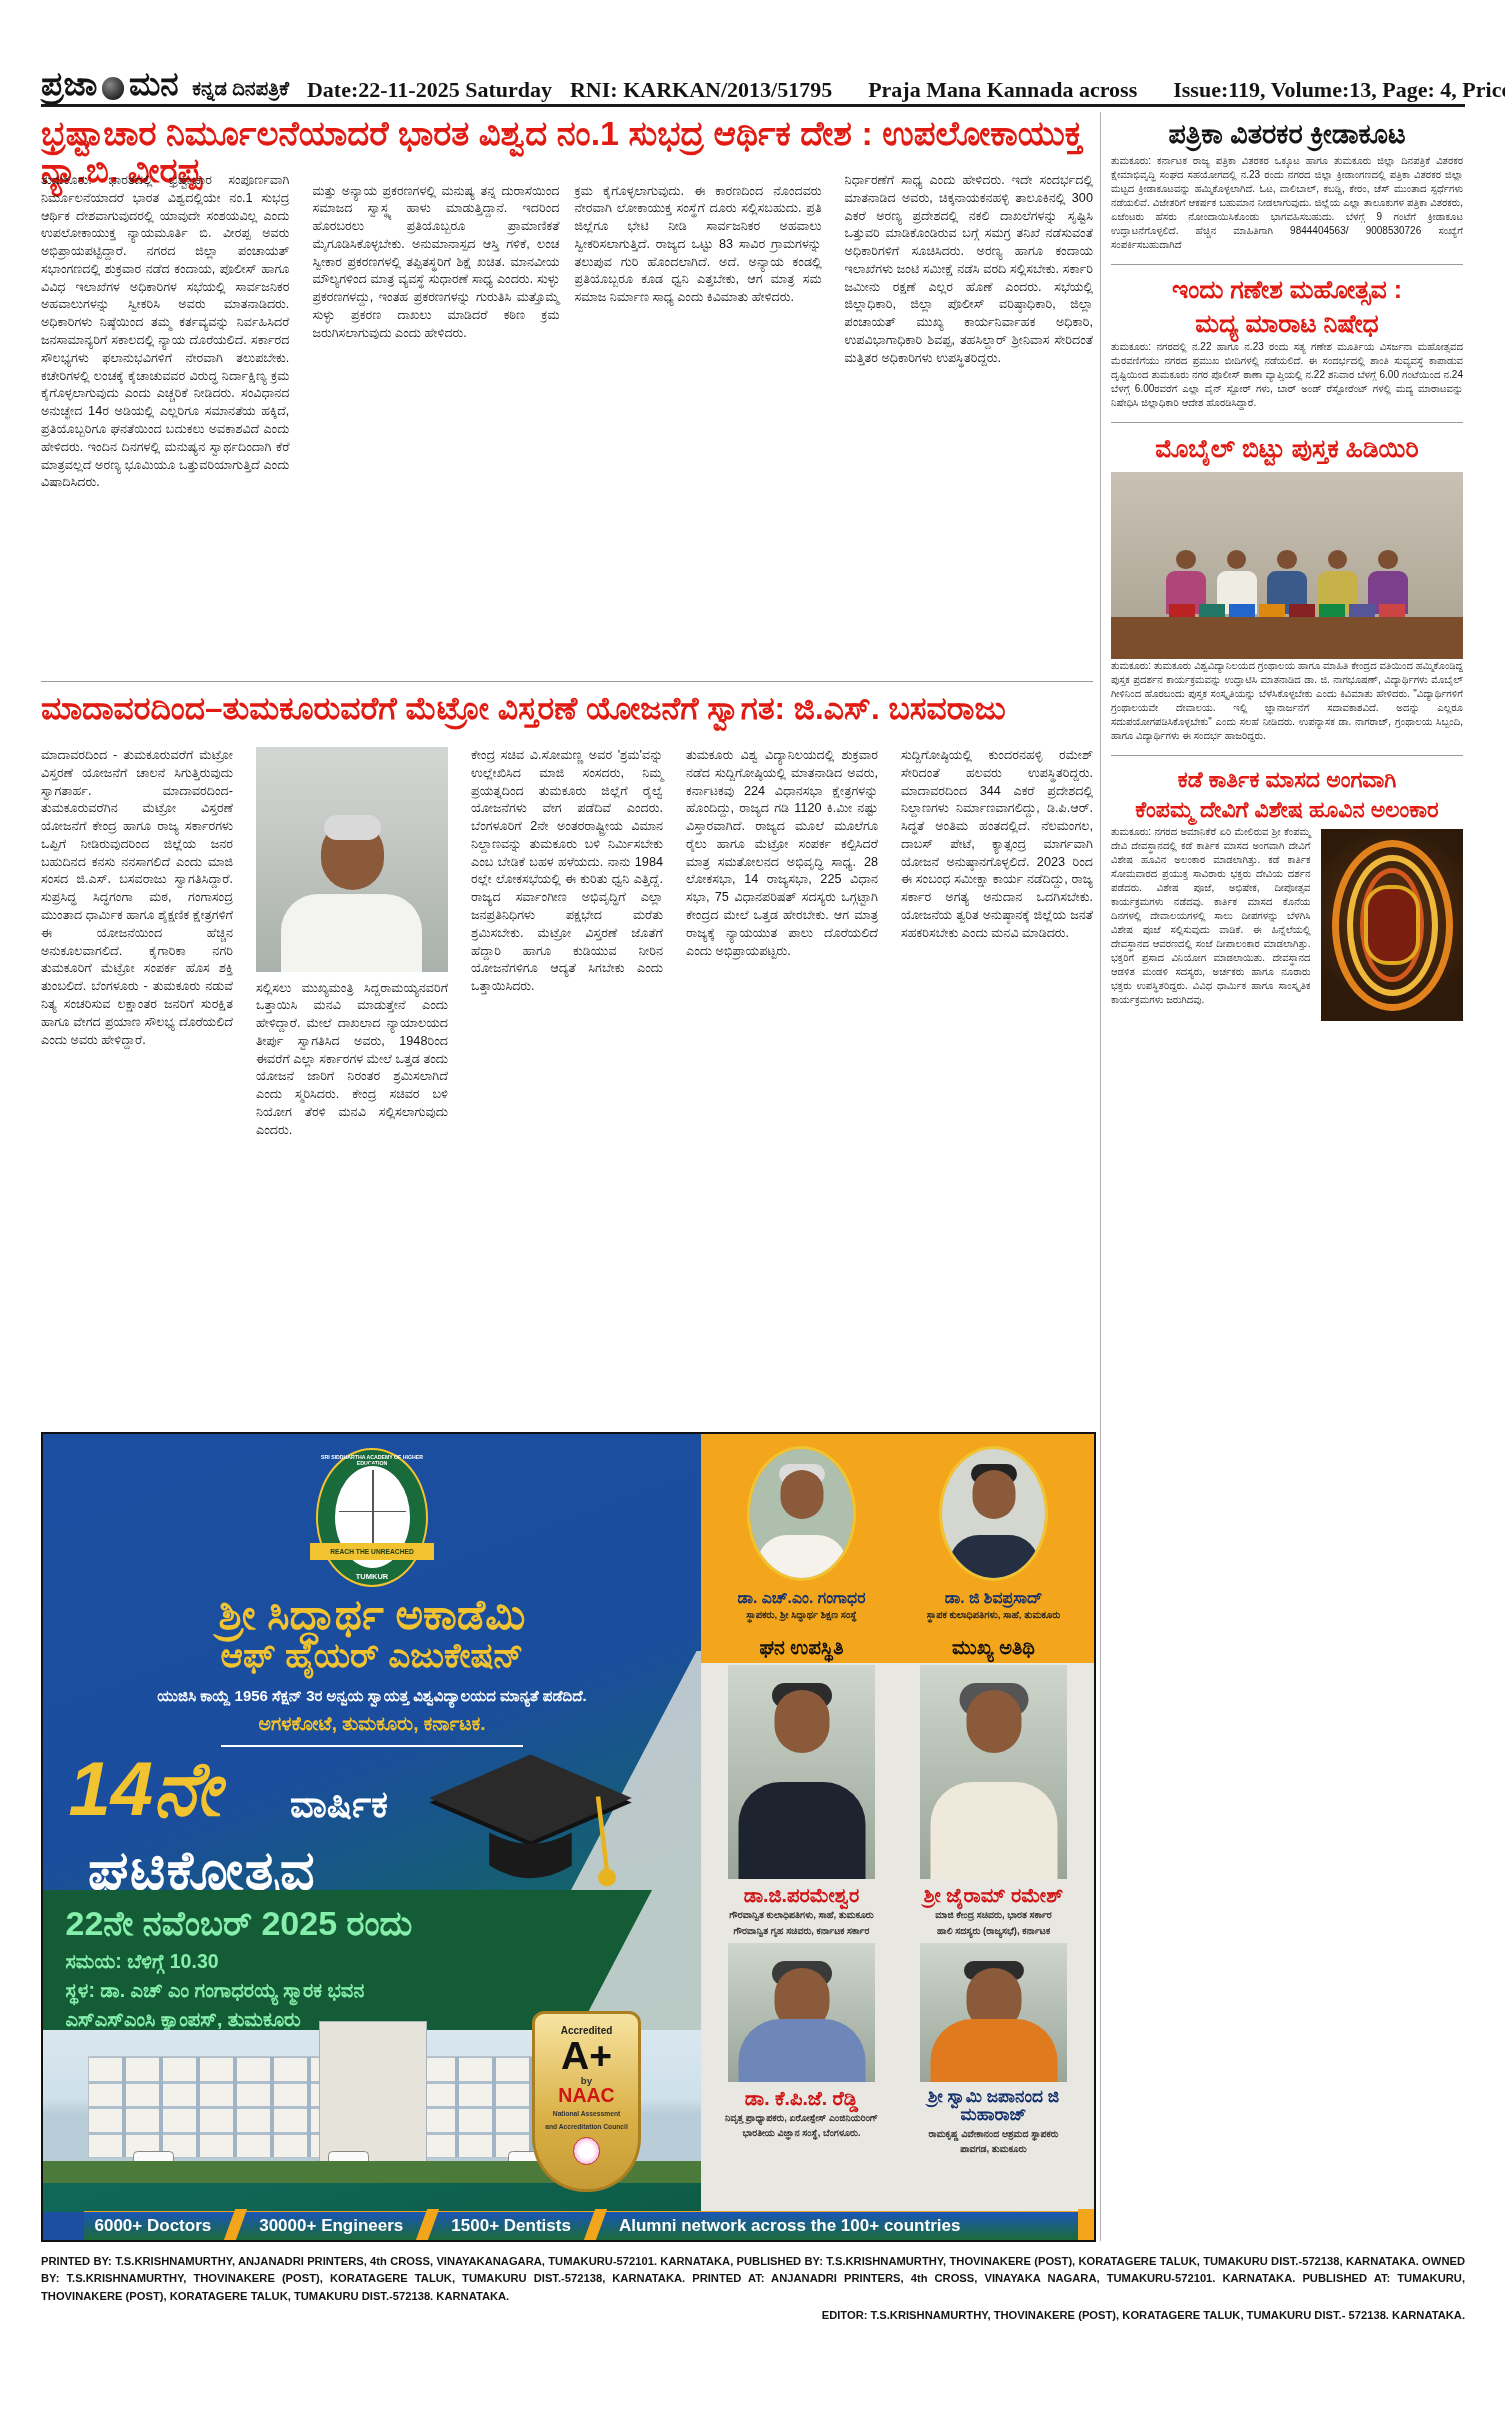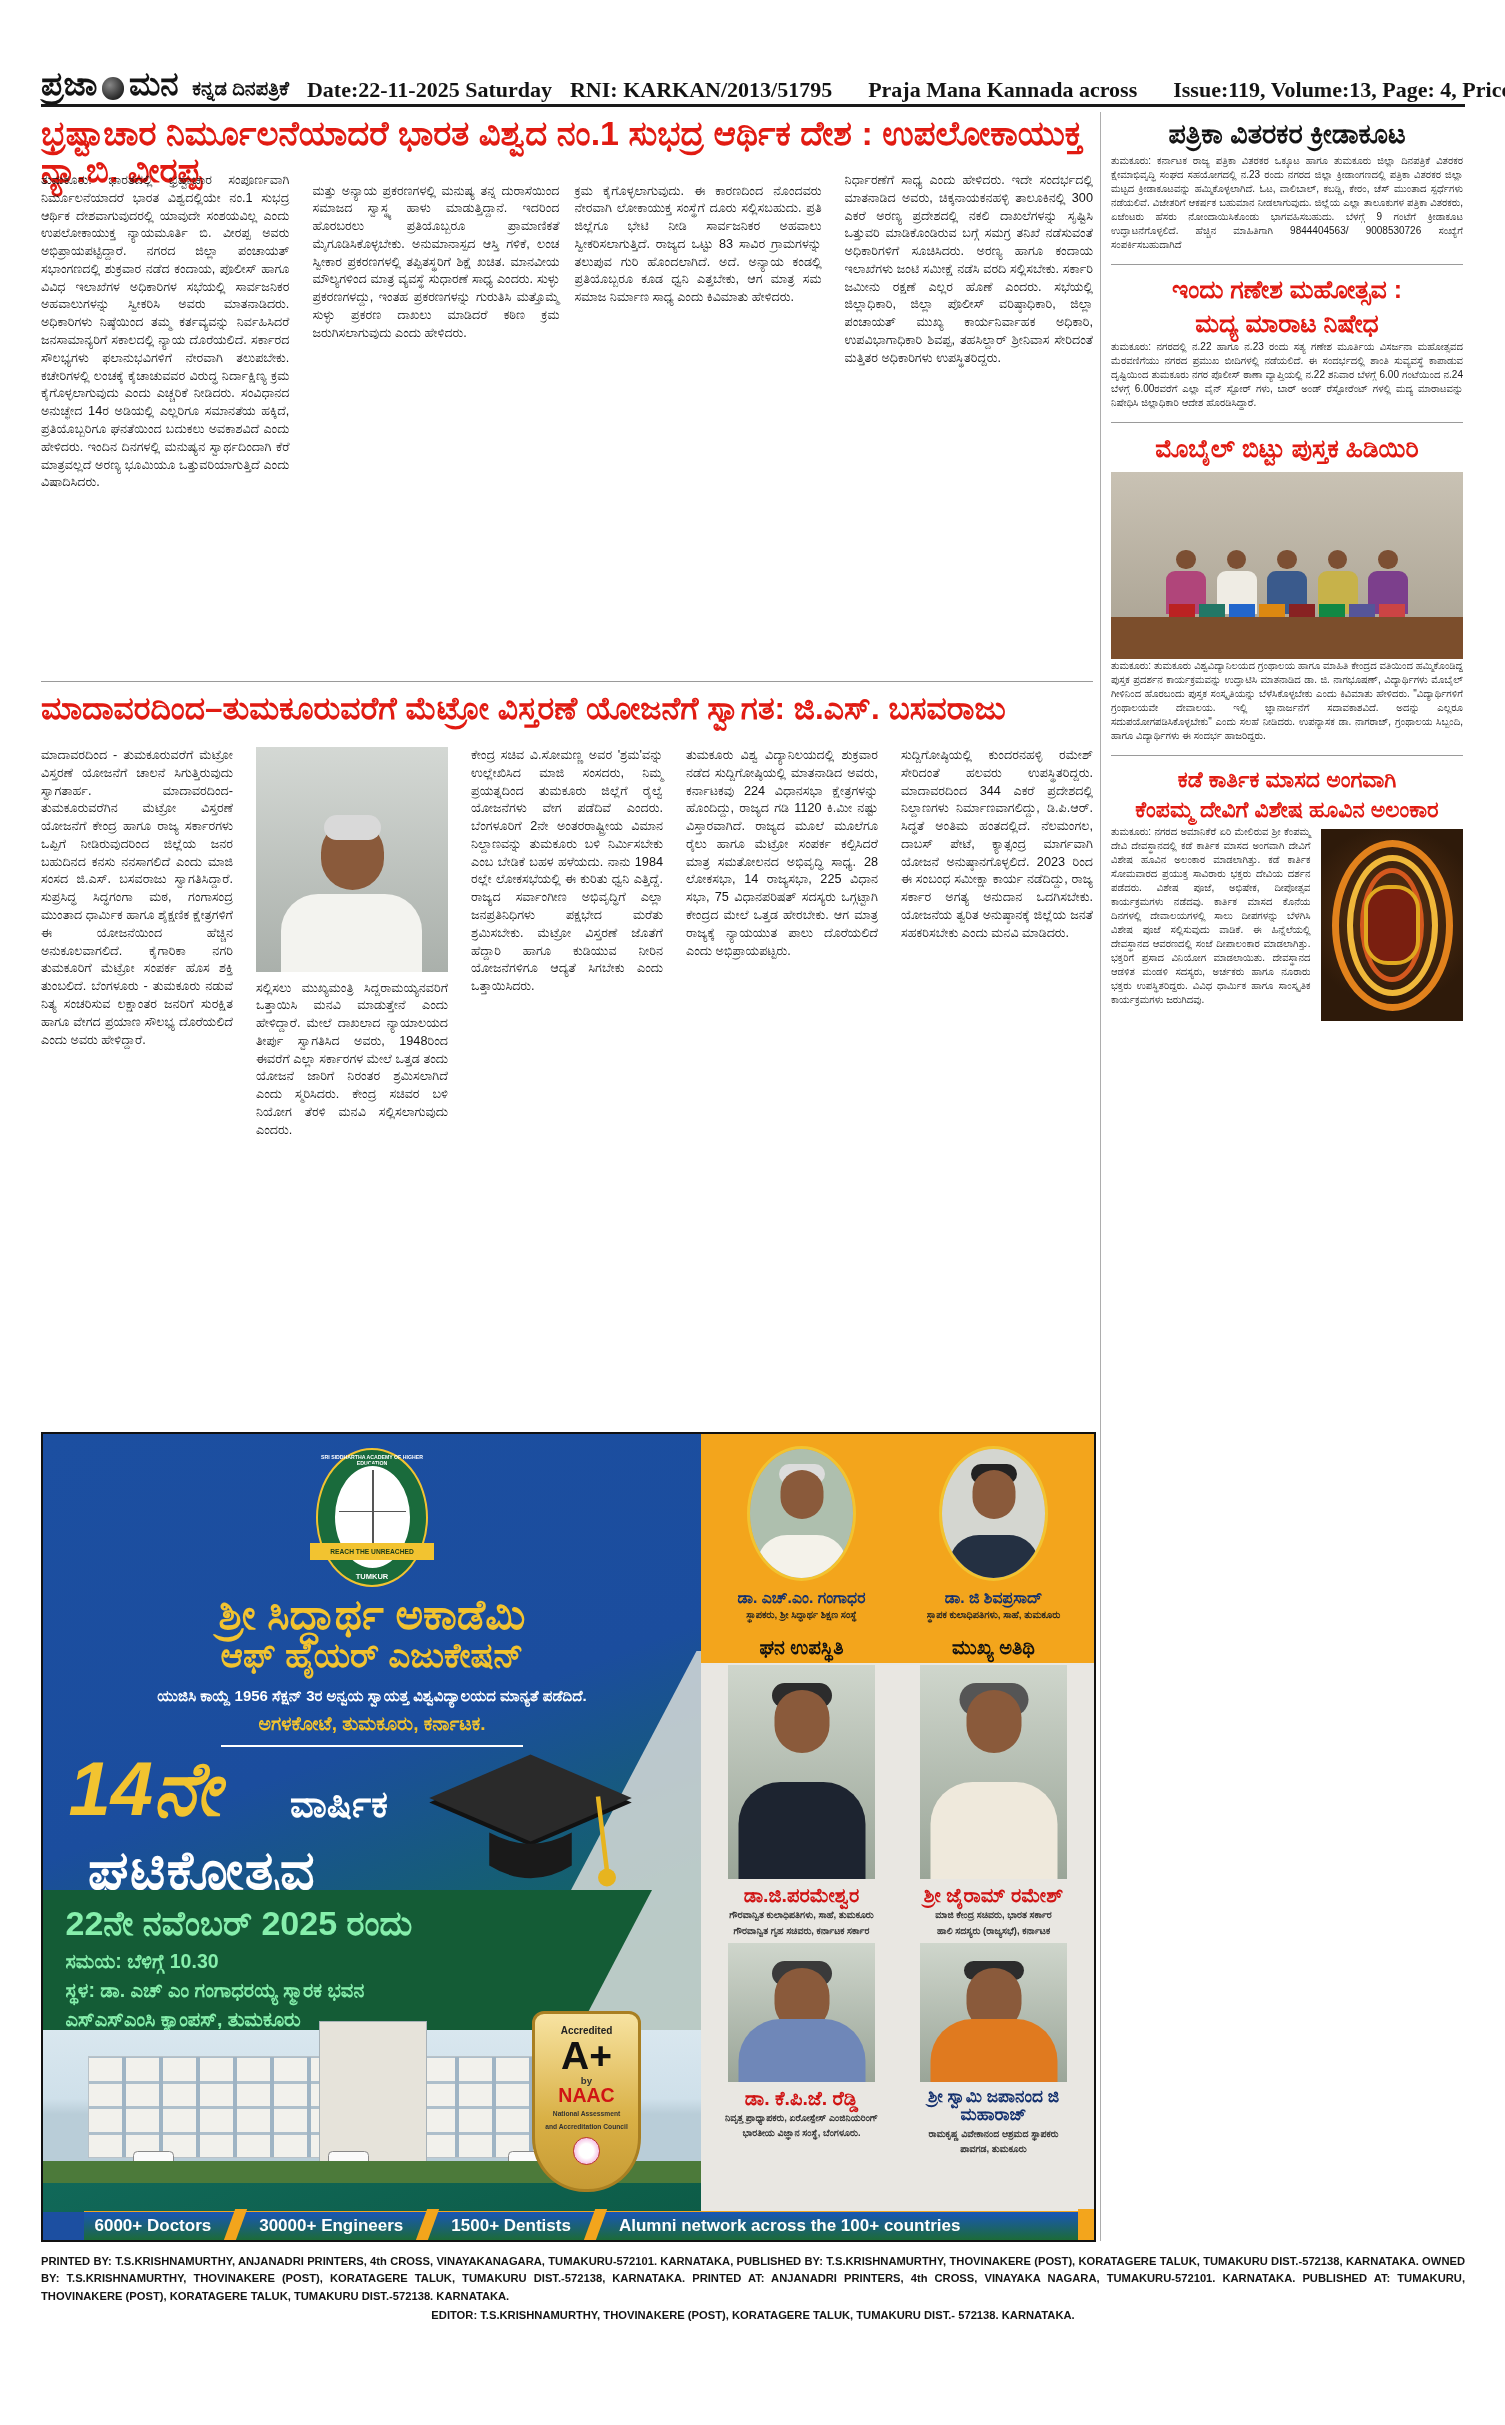--- a/index.html
+++ b/index.html
@@ -137,21 +137,21 @@
   .rsub{font-size:9.4px;font-weight:bold;color:#333;line-height:1.3;margin-top:3px;}
   .stats{position:absolute;left:0;right:0;bottom:0;height:28.5px;display:flex;align-items:center;
          background:linear-gradient(#1956b8,#1c6b38);border-top:1.5px solid #f3a51c;margin-left:41px;}
   .stat{color:#fff;font-size:17px;font-weight:bold;white-space:nowrap;padding:0 10.5px;}
   .slash{width:12px;height:34px;background:#f3a51c;transform:skewX(-20deg);margin:0 7.5px;flex:none;}
   .statend{flex:1;}
   .endbar{width:16.5px;height:34px;background:#f3a51c;flex:none;}
 
   
   .footer{left:41px;top:2253px;width:1424px;font-size:11.2px;font-weight:bold;text-align:justify;line-height:1.55;}
-  .footer .l2{margin-top:1.5px;text-align:center;}
+  .footer .l2{margin-top:1.5px;text-align:right;}
 </style>
 </head>
 <body>
 
 <div class="page">
 
   <div class="abs masthead">
     <div class="brand">
       <span class="logo-txt">ಪ್ರಜಾ</span>
       <span class="logo-emblem"></span>

